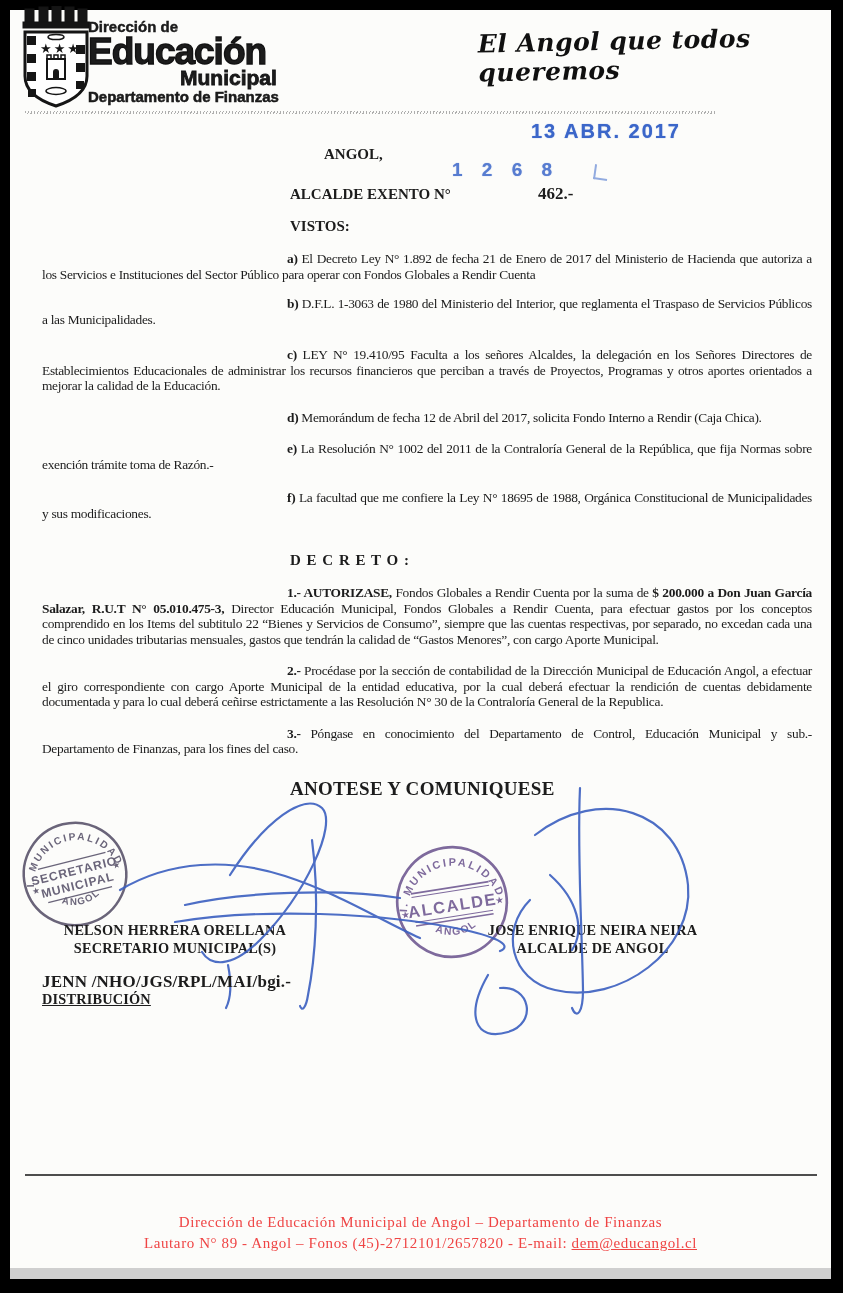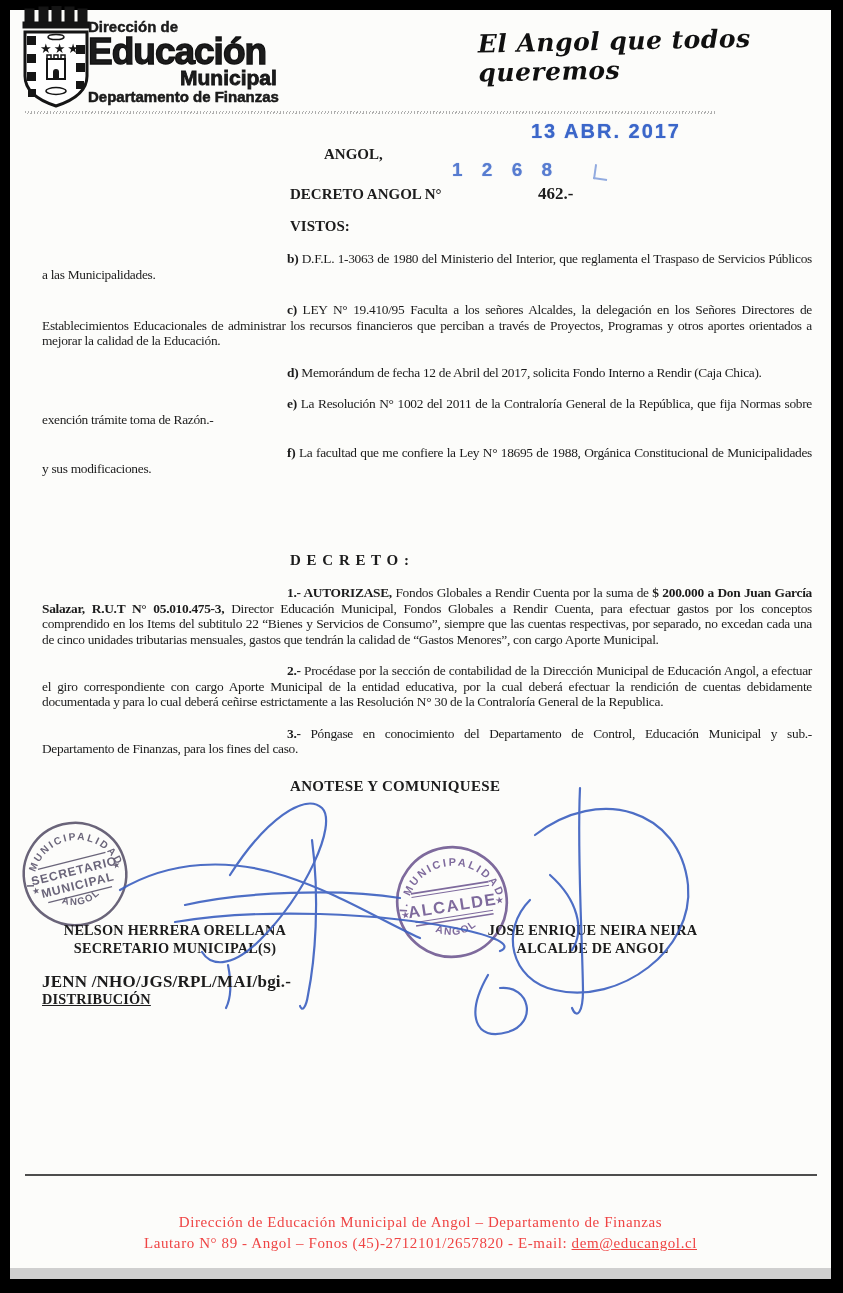--- a/index.html
+++ b/index.html
@@ -23,21 +23,21 @@
              transform:rotate(8deg);opacity:.65;}
   
   .b{font-weight:bold;}
   .doctitle{font-weight:bold;font-size:15px;}
   .bignum{font-weight:bold;font-size:17px;}
   .bodycol{width:770px;font-size:13.4px;letter-spacing:-0.3px;line-height:15.5px;text-align:justify;}
   .bodycol p{margin:0 0 15px 0;text-indent:245px;}
   .bodycol p.mb14{margin-bottom:14px}.bodycol p.mb16{margin-bottom:16px}
   .bodycol p.mb18{margin-bottom:18px}.bodycol p.mb20{margin-bottom:20px}
   .bodycol p.oneline{white-space:nowrap;text-align:left;}
-  .closing{font-weight:bold;font-size:15px;letter-spacing:.3px;}
+  .closing{font-weight:bold;font-size:19px;letter-spacing:.3px;}
   
   .seal{opacity:.88;}
   .seal text{font-family:"Liberation Sans",sans-serif;font-weight:bold;}
   
   .nameblock{text-align:center;font-weight:bold;font-size:14.3px;line-height:17.5px;letter-spacing:.2px;}
   
   .jenn{font-weight:bold;font-size:17px;letter-spacing:.2px;}
   .distitle{font-weight:bold;font-size:14.3px;text-decoration:underline;letter-spacing:.2px;}
   .dislist{list-style:none;margin:0;padding:0;font-size:13.8px;line-height:15.8px;}
   
@@ -92,26 +92,27 @@
 
   <div class="abs hatch" style="left:15px;top:101px;width:690px;"></div>
 
   <div class="abs bluestamp datestamp" style="left:521px;top:110px;text-align:right;">13 ABR. 2017</div>
 
   <div class="abs doctitle" style="left:280px;top:136px;margin-left:34px;">ANGOL,</div>
 
   <div class="abs bluestamp numstamp" style="left:442px;top:149px;">1 2 6 8</div>
   <div class="abs inksmudge" style="left:584px;top:155px;"></div>
 
-  <div class="abs doctitle" style="left:280px;top:176px;">DECRETO ANGOL N°</div>
+  <div class="abs doctitle" style="left:280px;top:176px;">ALCALDE EXENTO N°</div>
   <div class="abs bignum" style="left:528px;top:174px;">462.-</div>
 
   <div class="abs doctitle" style="left:280px;top:208px;">VISTOS:</div>
 
   <div class="abs bodycol" style="left:32px;top:241px;">
+    <p class="mb14"><span class="b">a)</span><span> El Decreto Ley N° 1.892 de fecha 21 de Enero de 2017 del Ministerio de Hacienda que autoriza a los Servicios e Instituciones del Sector Público para operar con Fondos Globales a Rendir Cuenta</span></p>
     <p class="mb20"><span class="b">b)</span><span> D.F.L. 1-3063 de 1980 del Ministerio del Interior, que reglamenta el Traspaso de Servicios Públicos a las Municipalidades.</span></p>
     <p class="mb16"><span class="b">c)</span><span> LEY N° 19.410/95 Faculta a los señores Alcaldes, la delegación en los Señores  Directores de Establecimientos Educacionales  de administrar los recursos  financieros que perciban a través de Proyectos,  Programas y otros aportes orientados a mejorar la calidad de la  Educación.</span></p>
     <p class="mb16 oneline"><span class="b">d)</span><span> Memorándum de fecha 12 de Abril del 2017, solicita Fondo Interno a Rendir (Caja Chica).</span></p>
     <p class="mb18"><span class="b">e)</span><span> La Resolución N° 1002 del 2011 de la Contraloría General de la República, que fija Normas sobre exención trámite toma de Razón.-</span></p>
     <p><span class="b">f)</span><span> La facultad que me confiere la Ley N° 18695 de 1988, Orgánica Constitucional de Municipalidades y sus modificaciones.</span></p>
   </div>
 
   <div class="abs doctitle" style="left:280px;top:542px;letter-spacing:1px;">D E C R E T O :</div>
 
   <div class="abs bodycol" style="left:32px;top:575px;">

